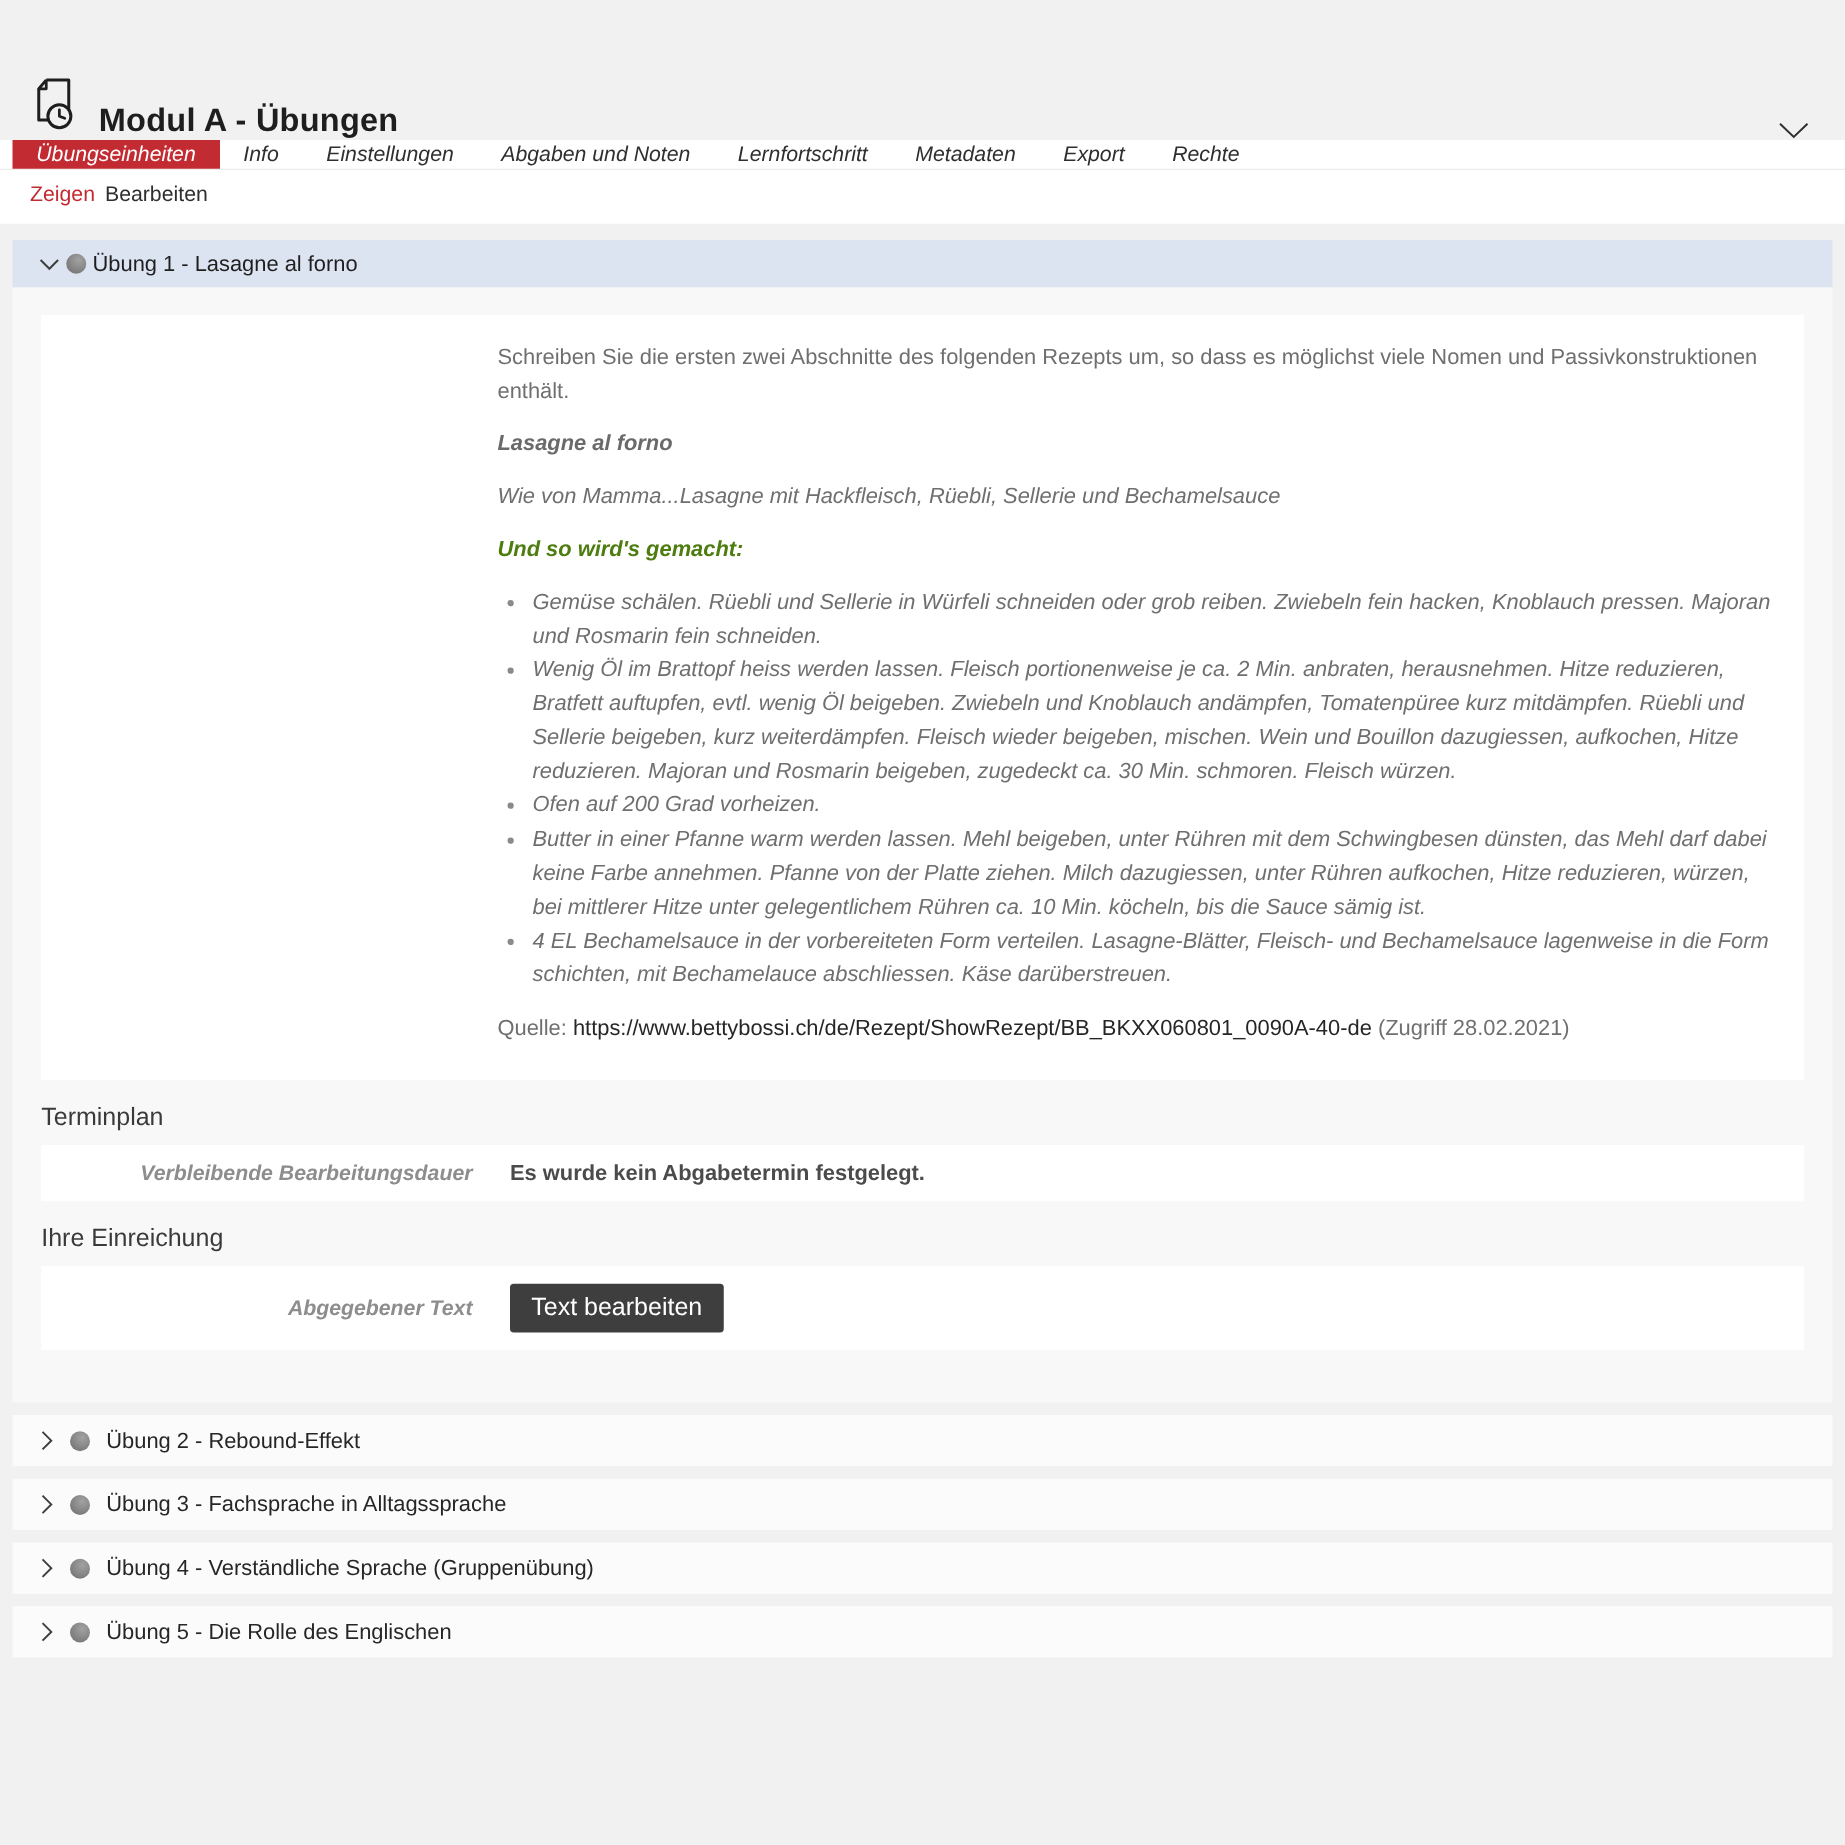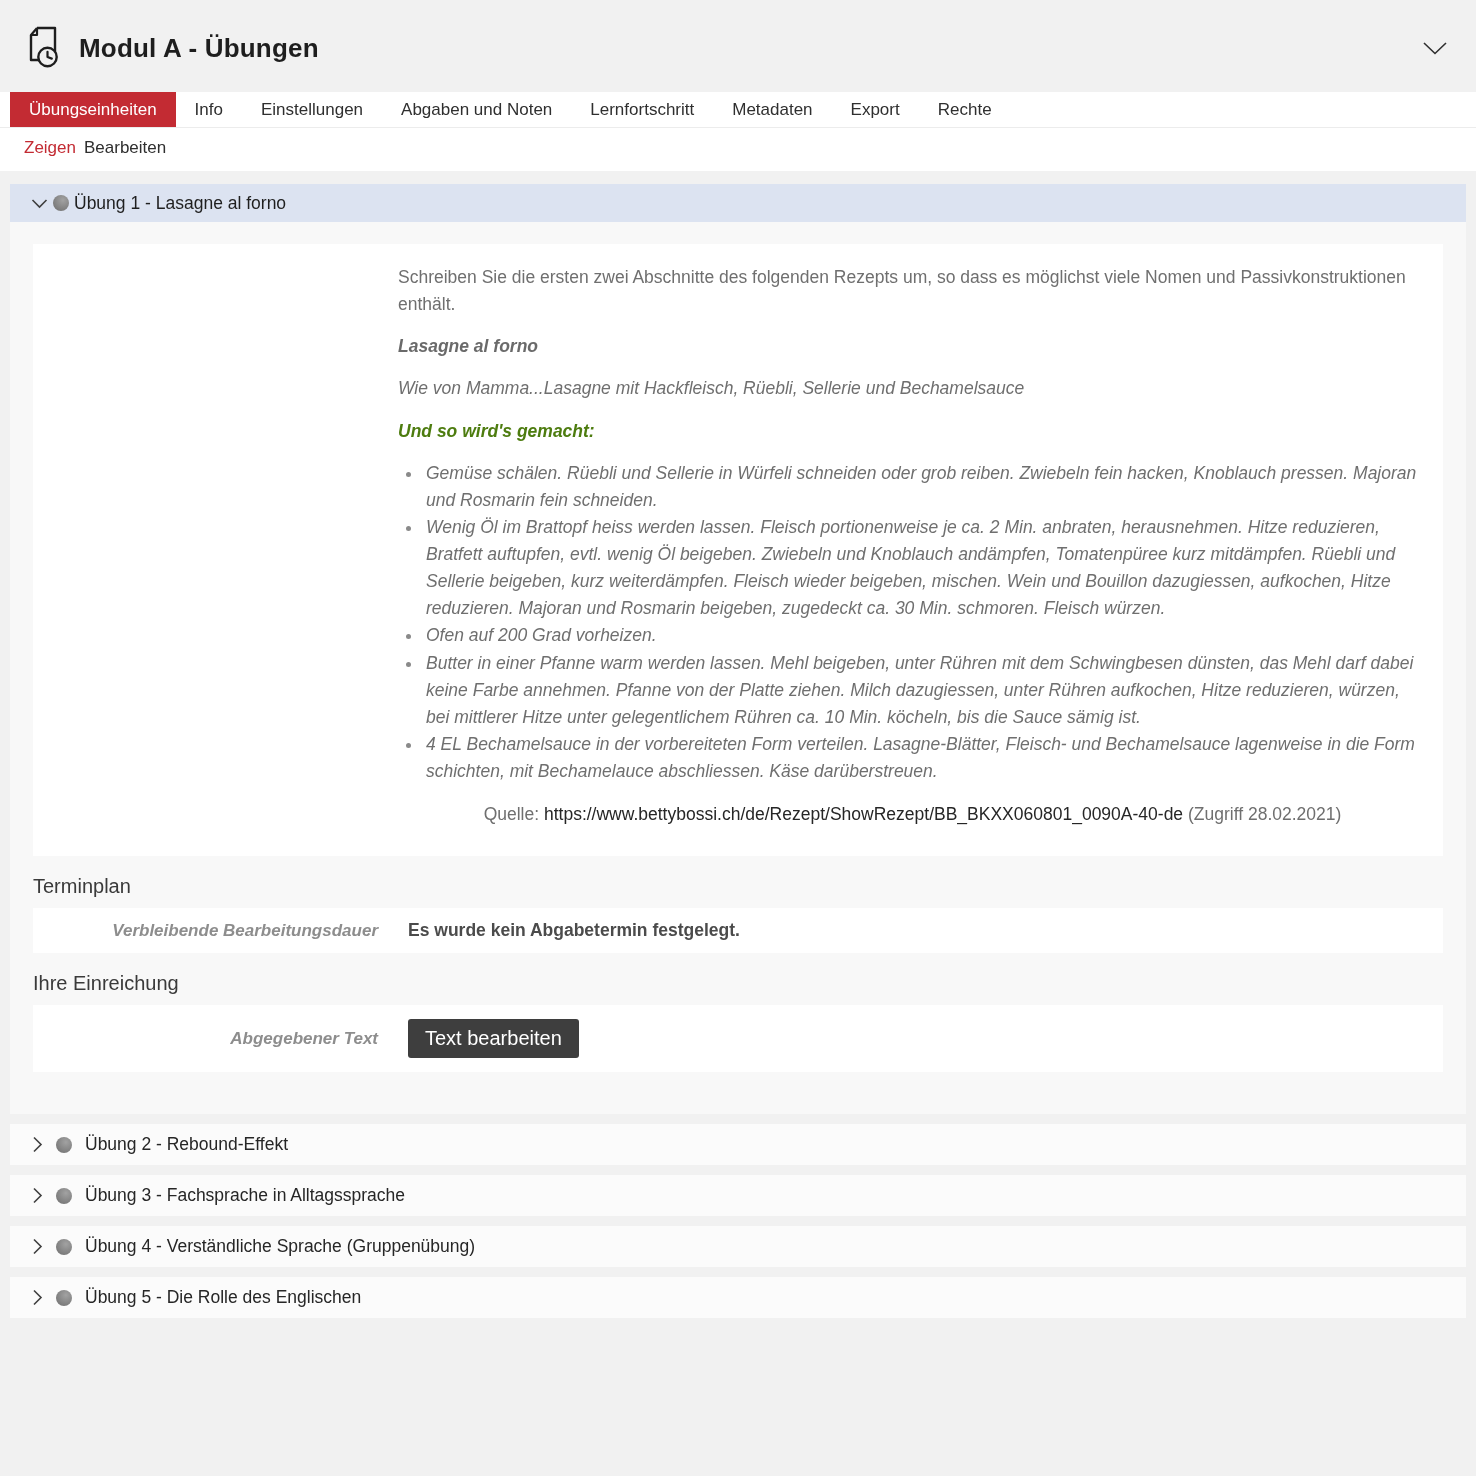--- a/index.html
+++ b/index.html
@@ -17,36 +17,37 @@
   html,body{margin:0;padding:0;}
   body{
     width:1476px;height:1476px;
     background:var(--page-bg);
     font-family:"Liberation Sans",sans-serif;
     color:var(--text-dark);
     overflow:hidden;
   }
   
   .titlebar{
-    height:92px;
-    display:flex;align-items:center;
+    height:112px;
+    display:flex;align-items:flex-end;
     padding:4px 28px 0 24px;
   }
   .doc-icon{flex:0 0 auto;margin-top:2px;}
   .page-title{
     font-size:26px;font-weight:700;color:#1e1e1e;
     margin-left:15px;letter-spacing:.2px;
   }
   .collapse-btn{margin-left:auto;cursor:pointer;display:flex;align-items:center;}
   
   .tabbar{
-    background:#fff;height:36px;
+    background:#fff;height:24px;
     display:flex;align-items:stretch;
     padding-left:10px;
     border-bottom:1px solid #ececec;
+    font-style:italic;
   }
   .tab{
     display:flex;align-items:center;
     padding:0 19px;font-size:17px;color:#2f2f2f;cursor:pointer;white-space:nowrap;
   }
   .tab.active{background:var(--accent-red);color:#fff;}
   
   .subbar{
     background:#fff;
     padding:10px 0 13px 24px;
@@ -80,21 +81,21 @@
   .section-heading.spaced{margin-top:19px;}
   
   .instruction-box{
     background:#fff;
     padding:20px 16px 28px 365px;
     color:var(--text-body);
     font-size:17.5px;line-height:1.55;
     hyphens:auto;
   }
   .instruction-box p{margin:0 0 15px;}
-  .instruction-box p:last-child{margin-bottom:0;text-align:center;}
+  .instruction-box p:last-child{margin-bottom:0;}
   .rec-title{font-weight:700;font-style:italic;color:#6a6a6a;}
   .rec-sub{font-style:italic;}
   .rec-steps-head{font-weight:700;font-style:italic;color:#4d7c0f;}
   .steps{
     margin:0 0 16px;padding-left:25px;
     font-style:italic;
   }
   .steps li{padding-left:3px;}
   .steps li::marker{color:#8a8a8a;}
   .baking{font-style:italic;}

